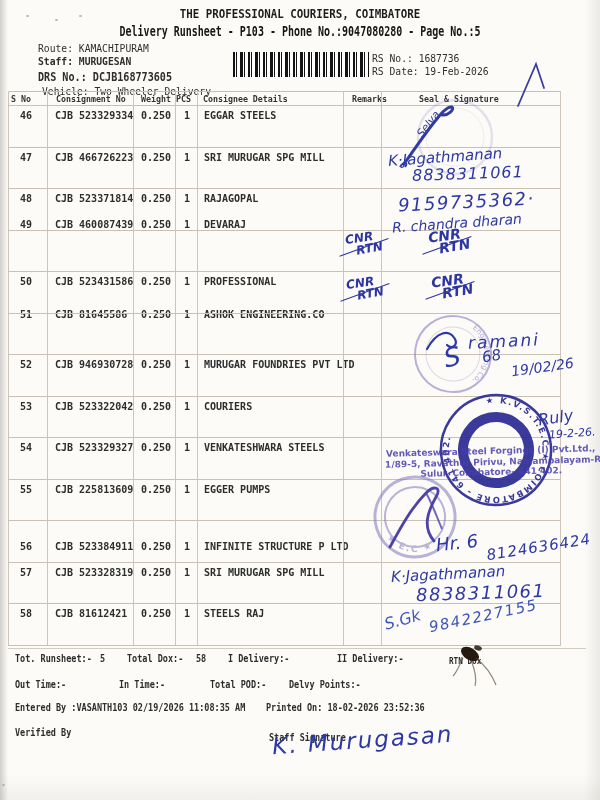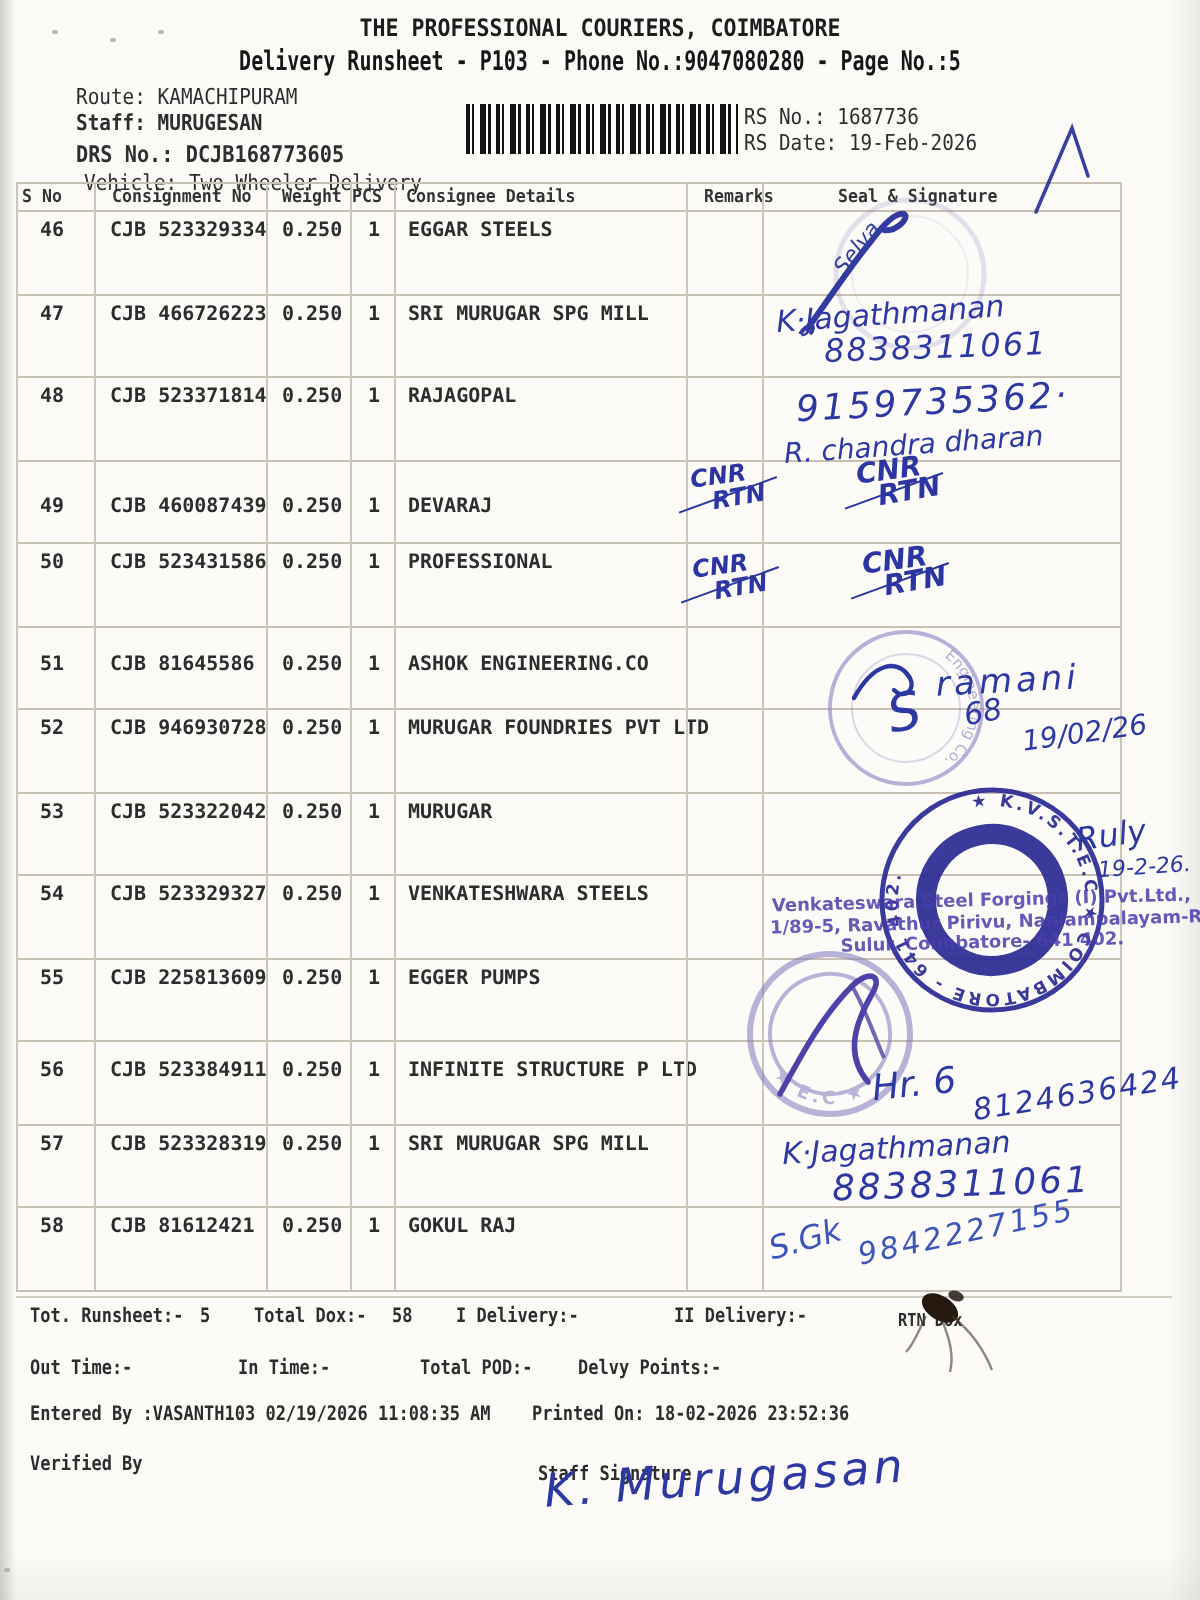--- a/index.html
+++ b/index.html
@@ -128,89 +128,89 @@
         <span class="cell-pcs">1</span>
         <span class="cell-consignee">SRI MURUGAR SPG MILL</span>
       </div>
       <div class="trow" style="top: 188px;">
         <span class="cell-sno">48</span>
         <span class="cell-consignment">CJB 523371814</span>
         <span class="cell-weight">0.250</span>
         <span class="cell-pcs">1</span>
         <span class="cell-consignee">RAJAGOPAL</span>
       </div>
-      <div class="trow" style="top: 243px; border-radius: 19px;">
+      <div class="trow" style="top: 214px; border-radius: 19px;">
         <span class="cell-sno">49</span>
         <span class="cell-consignment">CJB 460087439</span>
         <span class="cell-weight">0.250</span>
         <span class="cell-pcs">1</span>
         <span class="cell-consignee">DEVARAJ</span>
       </div>
       <div class="trow" style="top: 271px;">
         <span class="cell-sno">50</span>
         <span class="cell-consignment">CJB 523431586</span>
         <span class="cell-weight">0.250</span>
         <span class="cell-pcs">1</span>
         <span class="cell-consignee">PROFESSIONAL</span>
       </div>
-      <div class="trow" style="top: 322px;">
+      <div class="trow" style="top: 304px;">
         <span class="cell-sno">51</span>
         <span class="cell-consignment">CJB 81645586</span>
         <span class="cell-weight">0.250</span>
         <span class="cell-pcs">1</span>
         <span class="cell-consignee">ASHOK ENGINEERING.CO</span>
       </div>
       <div class="trow" style="top: 354px;">
         <span class="cell-sno">52</span>
         <span class="cell-consignment">CJB 946930728</span>
         <span class="cell-weight">0.250</span>
         <span class="cell-pcs">1</span>
         <span class="cell-consignee">MURUGAR FOUNDRIES PVT LTD</span>
       </div>
       <div class="trow" style="top: 395.5px;">
         <span class="cell-sno">53</span>
         <span class="cell-consignment">CJB 523322042</span>
         <span class="cell-weight">0.250</span>
         <span class="cell-pcs">1</span>
-        <span class="cell-consignee">MURUGAR</span>
+        <span class="cell-consignee">COURIERS</span>
       </div>
       <div class="trow" style="top: 437px;">
         <span class="cell-sno">54</span>
         <span class="cell-consignment">CJB 523329327</span>
         <span class="cell-weight">0.250</span>
         <span class="cell-pcs">1</span>
         <span class="cell-consignee">VENKATESHWARA STEELS</span>
       </div>
       <div class="trow" style="top: 478.5px;">
         <span class="cell-sno">55</span>
         <span class="cell-consignment">CJB 225813609</span>
         <span class="cell-weight">0.250</span>
         <span class="cell-pcs">1</span>
         <span class="cell-consignee">EGGER PUMPS</span>
       </div>
-      <div class="trow" style="top: 525px;">
+      <div class="trow" style="top: 536px;">
         <span class="cell-sno">56</span>
         <span class="cell-consignment">CJB 523384911</span>
         <span class="cell-weight">0.250</span>
         <span class="cell-pcs">1</span>
         <span class="cell-consignee">INFINITE STRUCTURE P LTD</span>
       </div>
       <div class="trow" style="top: 561.5px;">
         <span class="cell-sno">57</span>
         <span class="cell-consignment">CJB 523328319</span>
         <span class="cell-weight">0.250</span>
         <span class="cell-pcs">1</span>
         <span class="cell-consignee">SRI MURUGAR SPG MILL</span>
       </div>
       <div class="trow" style="top: 603px;">
         <span class="cell-sno">58</span>
         <span class="cell-consignment">CJB 81612421</span>
         <span class="cell-weight">0.250</span>
         <span class="cell-pcs">1</span>
-        <span class="cell-consignee">GOKUL RAJ</span>
+        <span class="cell-consignee">STEELS RAJ</span>
       </div>
     </div>
   <div id="grid">
       <div class="hline" style="top: 91px;"></div>
       <div class="hline" style="top: 105px;"></div>
       <div class="hline" style="top: 146.5px;"></div>
       <div class="hline" style="top: 188px;"></div>
       <div class="hline" style="top: 229.5px;"></div>
       <div class="hline" style="top: 271px;"></div>
       <div class="hline" style="top: 312.5px;"></div>

